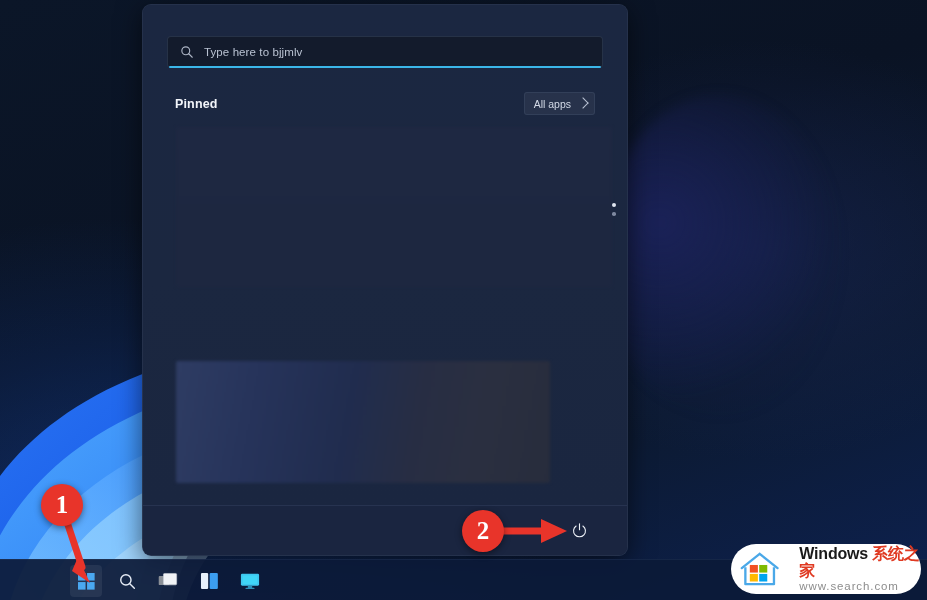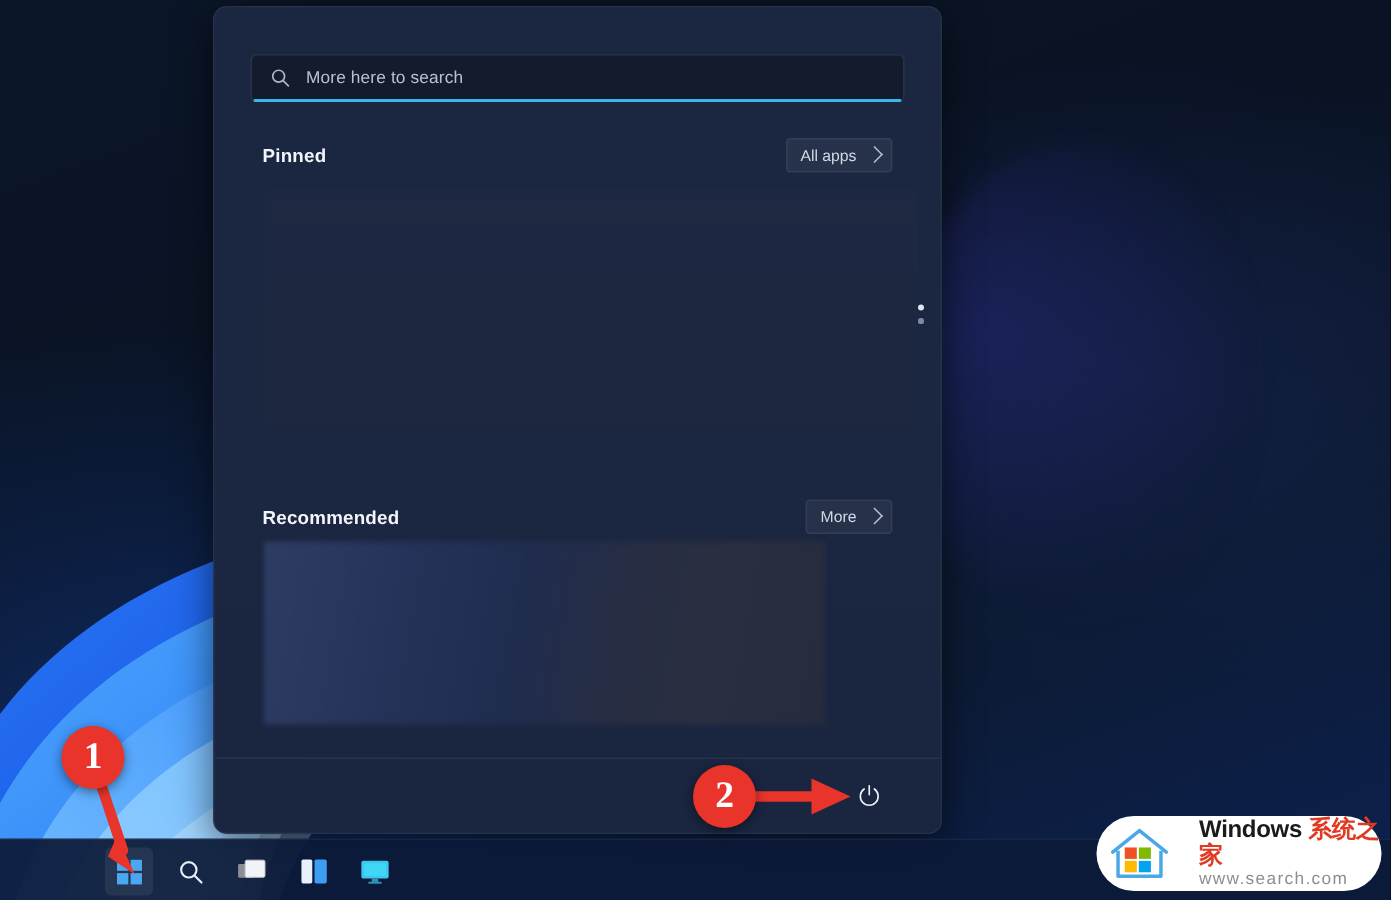--- a/index.html
+++ b/index.html
@@ -322,47 +322,40 @@
   <div class="start-menu">
 
     <div class="start-body">
 
       <div class="search-wrap">
         <div class="search-box">
           <svg class="search-icon" viewBox="0 0 16 16">
             <circle cx="6.6" cy="6.6" r="4.5" fill="none" stroke="#c8d0e0" stroke-width="1.3"></circle>
             <line x1="10" y1="10" x2="14" y2="14" stroke="#c8d0e0" stroke-width="1.3" stroke-linecap="round"></line>
           </svg>
-          <span class="search-placeholder">More here to search</span>
+          <span class="search-placeholder">Type here to bjjmlv</span>
           <div class="search-underline"></div>
         </div>
       </div>
 
       <div class="section-head" style="top:87px;">
         <span class="section-title">Pinned</span>
         <span class="pill-btn">
           <span>All apps</span>
           <span class="chev"></span>
         </span>
       </div>
 
       <div class="pinned-grid"></div>
 
       <div class="page-dots">
         <span class="dot"></span>
         <span class="dot inactive"></span>
       </div>
 
-      <div class="section-head" style="top:328px;">
-        <span class="section-title">Recommended</span>
-        <span class="pill-btn">
-          <span>More</span>
-          <span class="chev"></span>
-        </span>
-      </div>
 
       <div class="rec-grid"></div>
     </div>
 
     <div class="start-footer">
       <span class="power-btn">
         <svg viewBox="0 0 24 24" width="17" height="17">
           <path d="M7.2 5.6 A8.4 8.4 0 1 0 16.8 5.6" fill="none" stroke="#eef2f8" stroke-width="1.55" stroke-linecap="round"></path>
           <line x1="12" y1="2.6" x2="12" y2="11" stroke="#eef2f8" stroke-width="1.55" stroke-linecap="round"></line>
         </svg>

